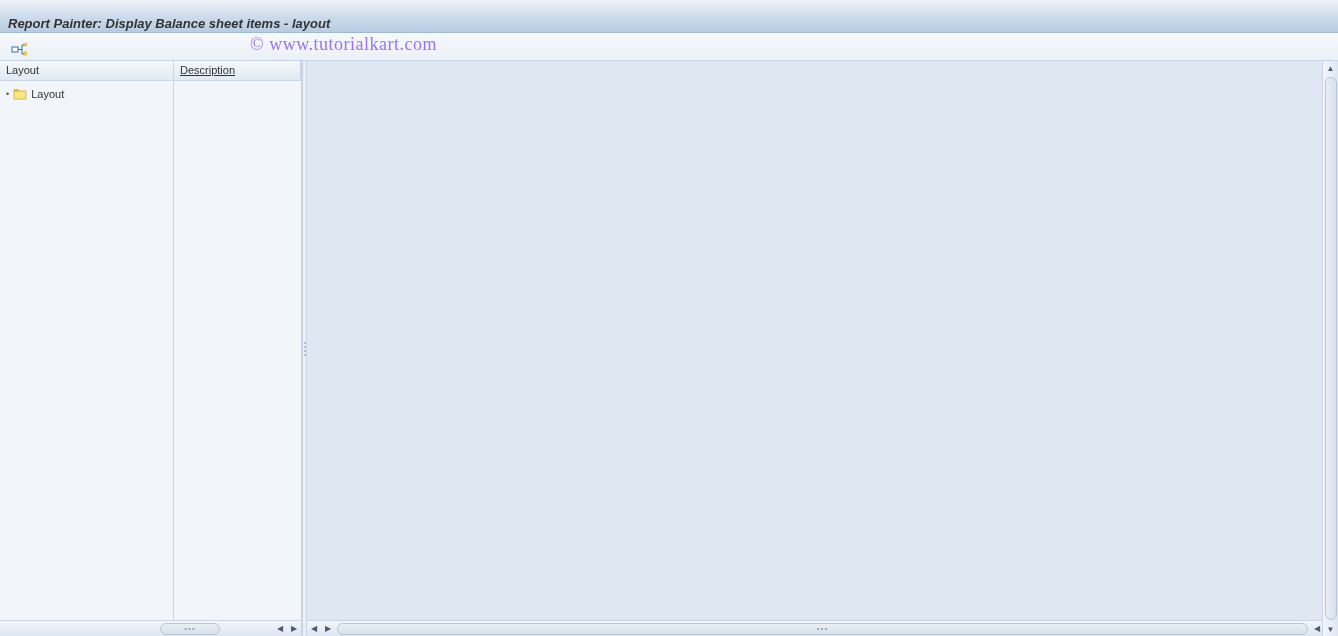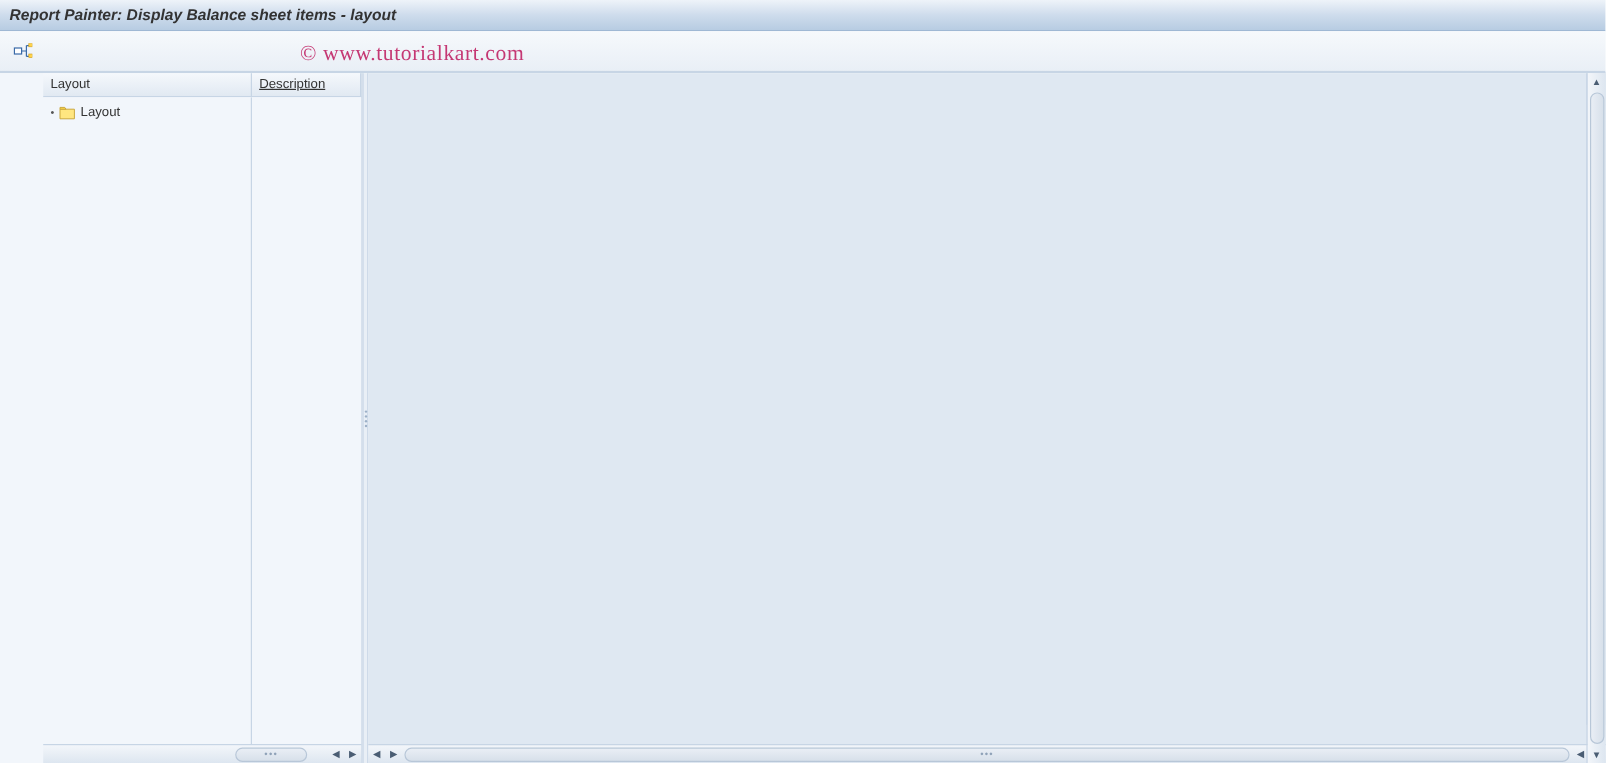--- a/index.html
+++ b/index.html
@@ -2,21 +2,21 @@
 <html><head>
 <meta charset="utf-8">
 <style>
   * { box-sizing: border-box; margin: 0; padding: 0; }
   html, body { width: 1338px; height: 636px; font-family: Arial, sans-serif; font-size: 11px; overflow: hidden; background: #fff; }
   
   .titlebar {
     height: 26px;
     background: linear-gradient(to bottom, #eef3f9 0%, #cedcec 50%, #b7cce2 100%);
     border-bottom: 1px solid #9fb8d4;
-    padding: 5px 8px;
+    padding: 16px 8px;
     font-weight: bold;
     font-style: italic;
     font-size: 13px;
     color: #333;
   }
   
   .toolbar {
     height: 34px;
     background: linear-gradient(to bottom, #f6f9fc 0%, #e9eff6 100%);
     border-bottom: 1px solid #c7d5e5;
@@ -37,38 +37,37 @@
     top: 34px; left: 250px;
     color: #cda; 
     color: #c0c9b5;
     font-family: Georgia, serif;
     font-size: 18px;
     opacity: 0.85;
     pointer-events: none;
     z-index: 50;
     letter-spacing: 0.5px;
   }
-  .watermark { color: #be185d; }
+  .watermark { color: #8b5cf6; }
   
   .workarea {
     position: absolute;
     top: 60px; left: 0; right: 0; bottom: 0;
     display: flex;
     border-top: 1px solid #c7d5e5;
   }
   
   
   .left-pane {
     width: 302px;
     position: relative;
     background: #f2f6fb;
     border-right: 1px solid #c7d5e5;
     display: flex;
     flex-direction: column;
-    padding-left: 36px;
   }
   .tree-header {
     display: flex;
     background: linear-gradient(to bottom, #f5f8fc, #e1e9f2);
     border-bottom: 1px solid #c7d5e5;
     height: 20px;
     font-size: 11px;
     color: #333;
   }
   .tree-header-cell {

